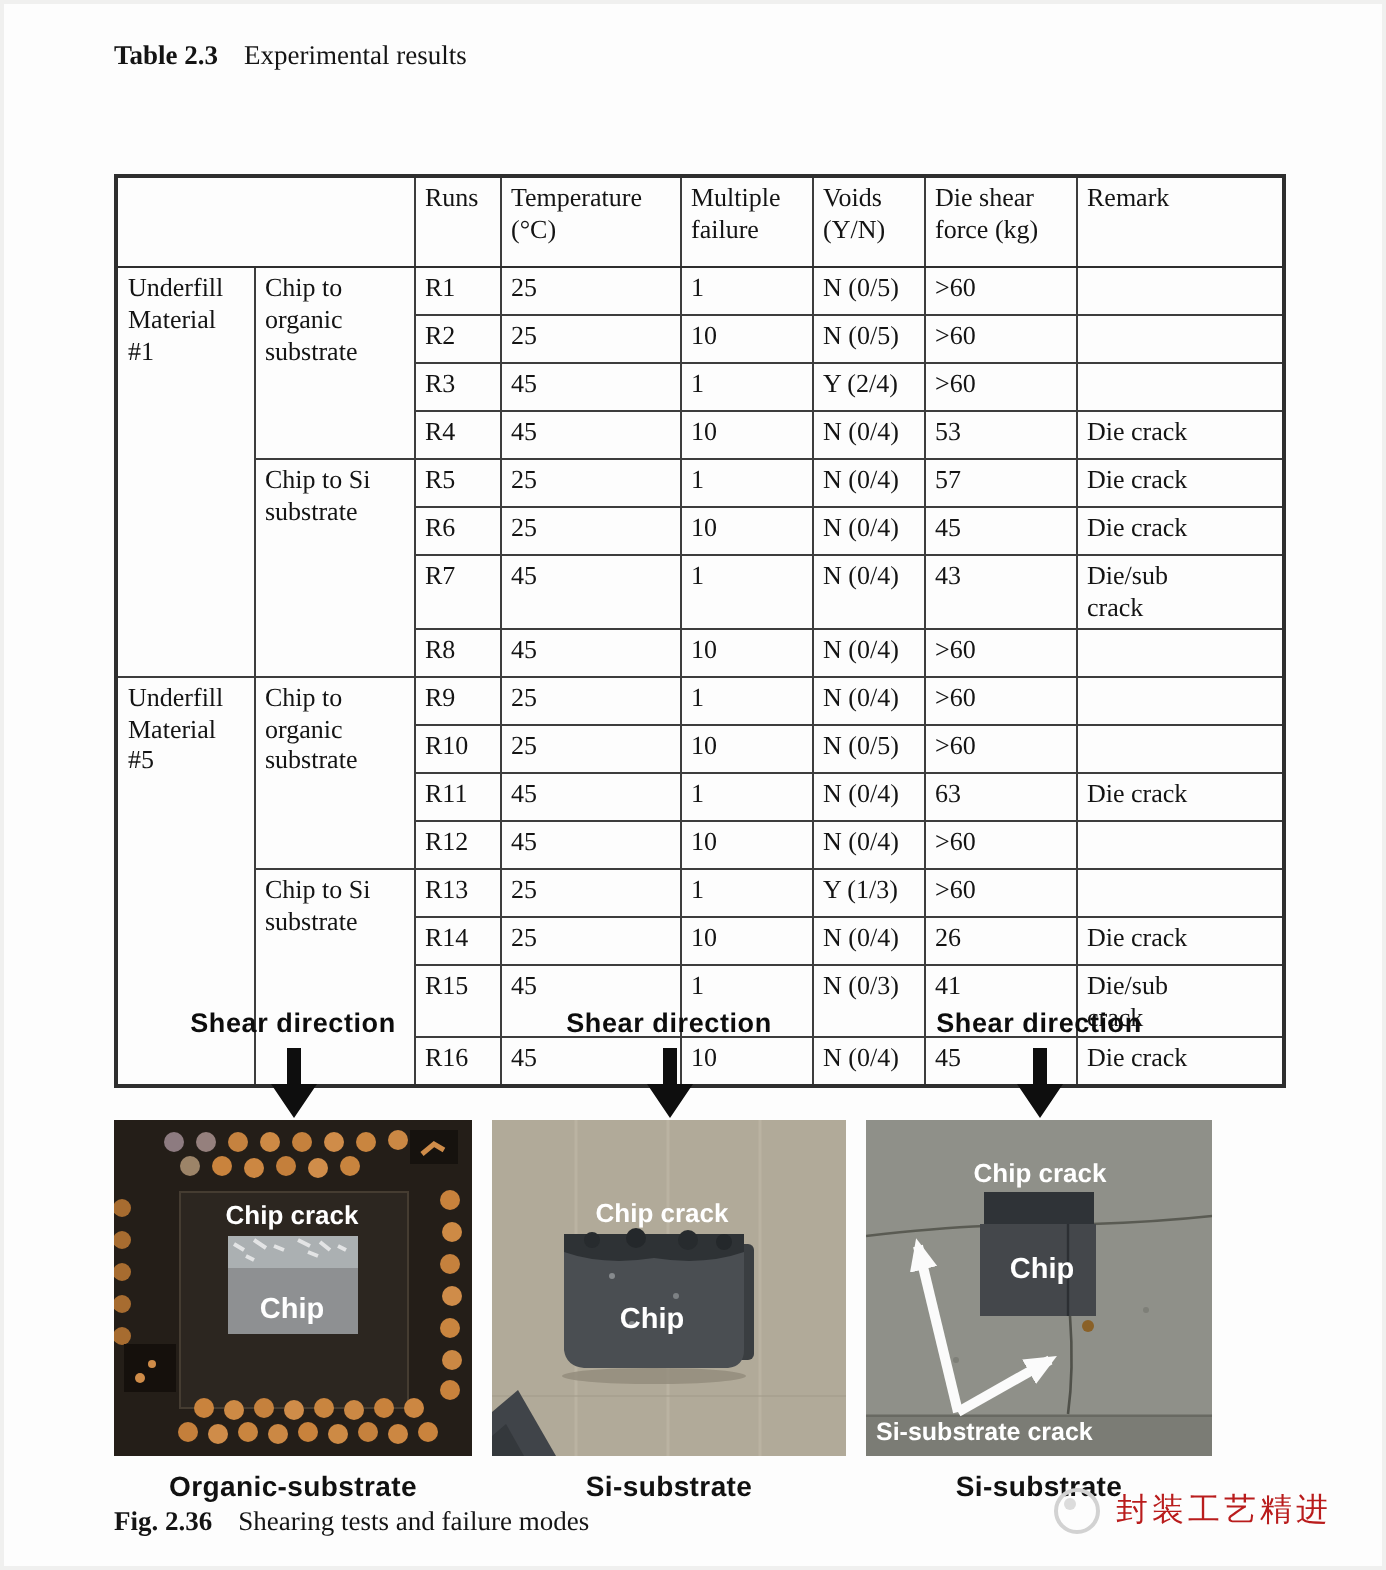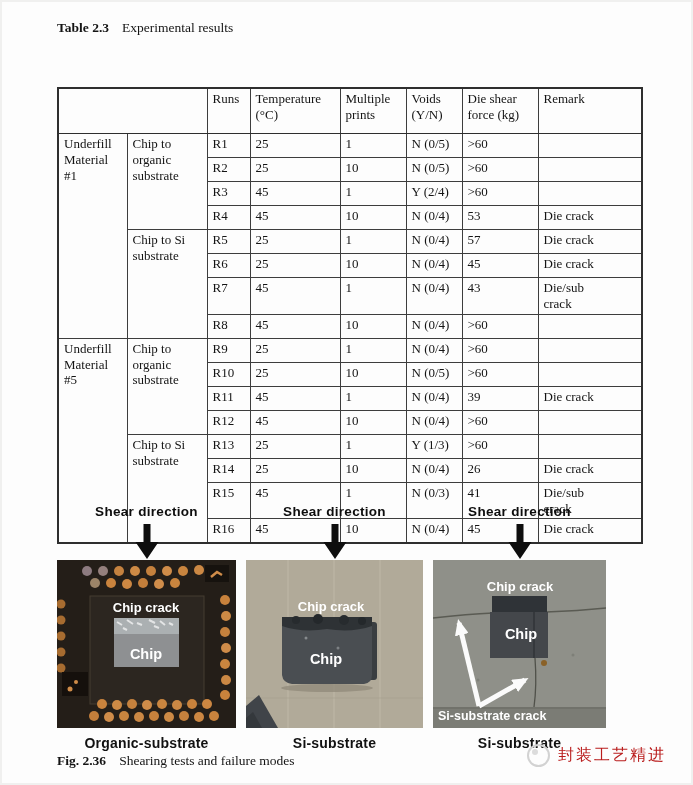--- a/index.html
+++ b/index.html
@@ -69,21 +69,21 @@
       <col style="width:66px">
         <col style="width:56px">
         <col style="width:76px">
         <col style="width:104px">
     </colgroup>
     <thead>
       <tr>
         <th colspan="2"></th>
         <th>Runs</th>
         <th>Temperature (°C)</th>
-        <th>Multiple prints</th>
+        <th>Multiple failure</th>
         <th>Voids (Y/N)</th>
         <th>Die shear force (kg)</th>
         <th>Remark</th>
       </tr>
     </thead>
     <tbody id="table-body">
         <tr>
           <td rowspan="8">Underfill Material #1</td>
           <td rowspan="4">Chip to organic substrate</td>
           <td>R1</td>
@@ -167,21 +167,21 @@
           <td>10</td>
           <td>N (0/5)</td>
           <td>&gt;60</td>
           <td></td>
         </tr>
         <tr>
           <td>R11</td>
           <td>45</td>
           <td>1</td>
           <td>N (0/4)</td>
-          <td>39</td>
+          <td>63</td>
           <td>Die crack</td>
         </tr>
         <tr>
           <td>R12</td>
           <td>45</td>
           <td>10</td>
           <td>N (0/4)</td>
           <td>&gt;60</td>
           <td></td>
         </tr>

